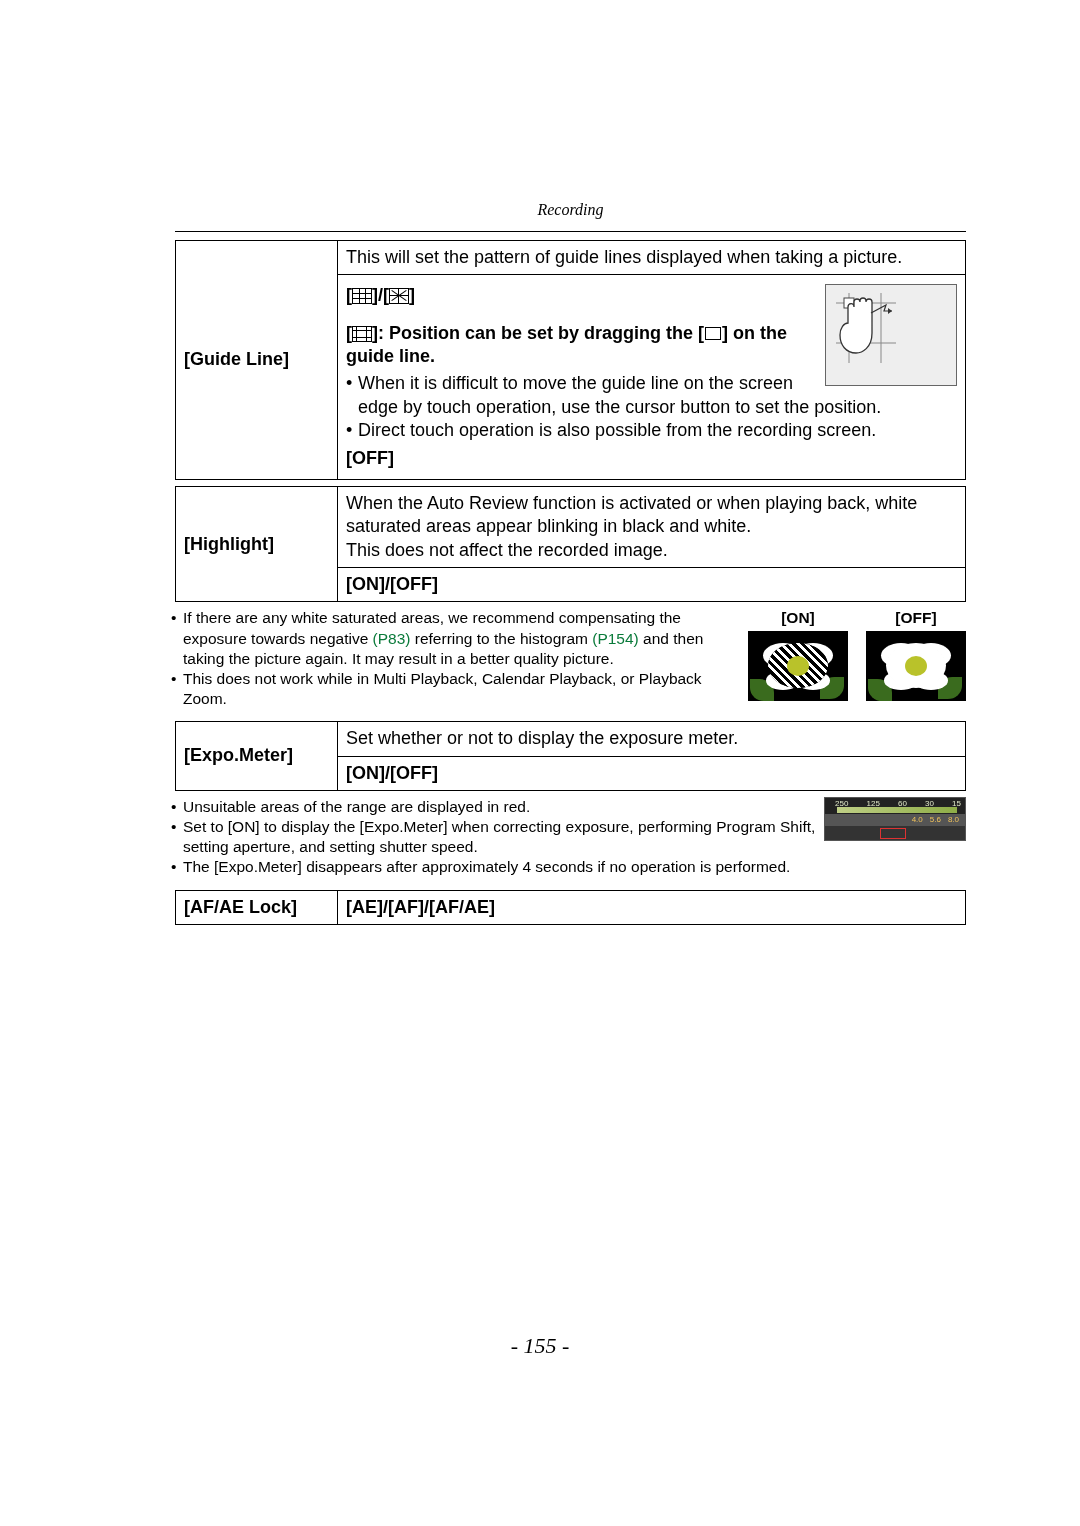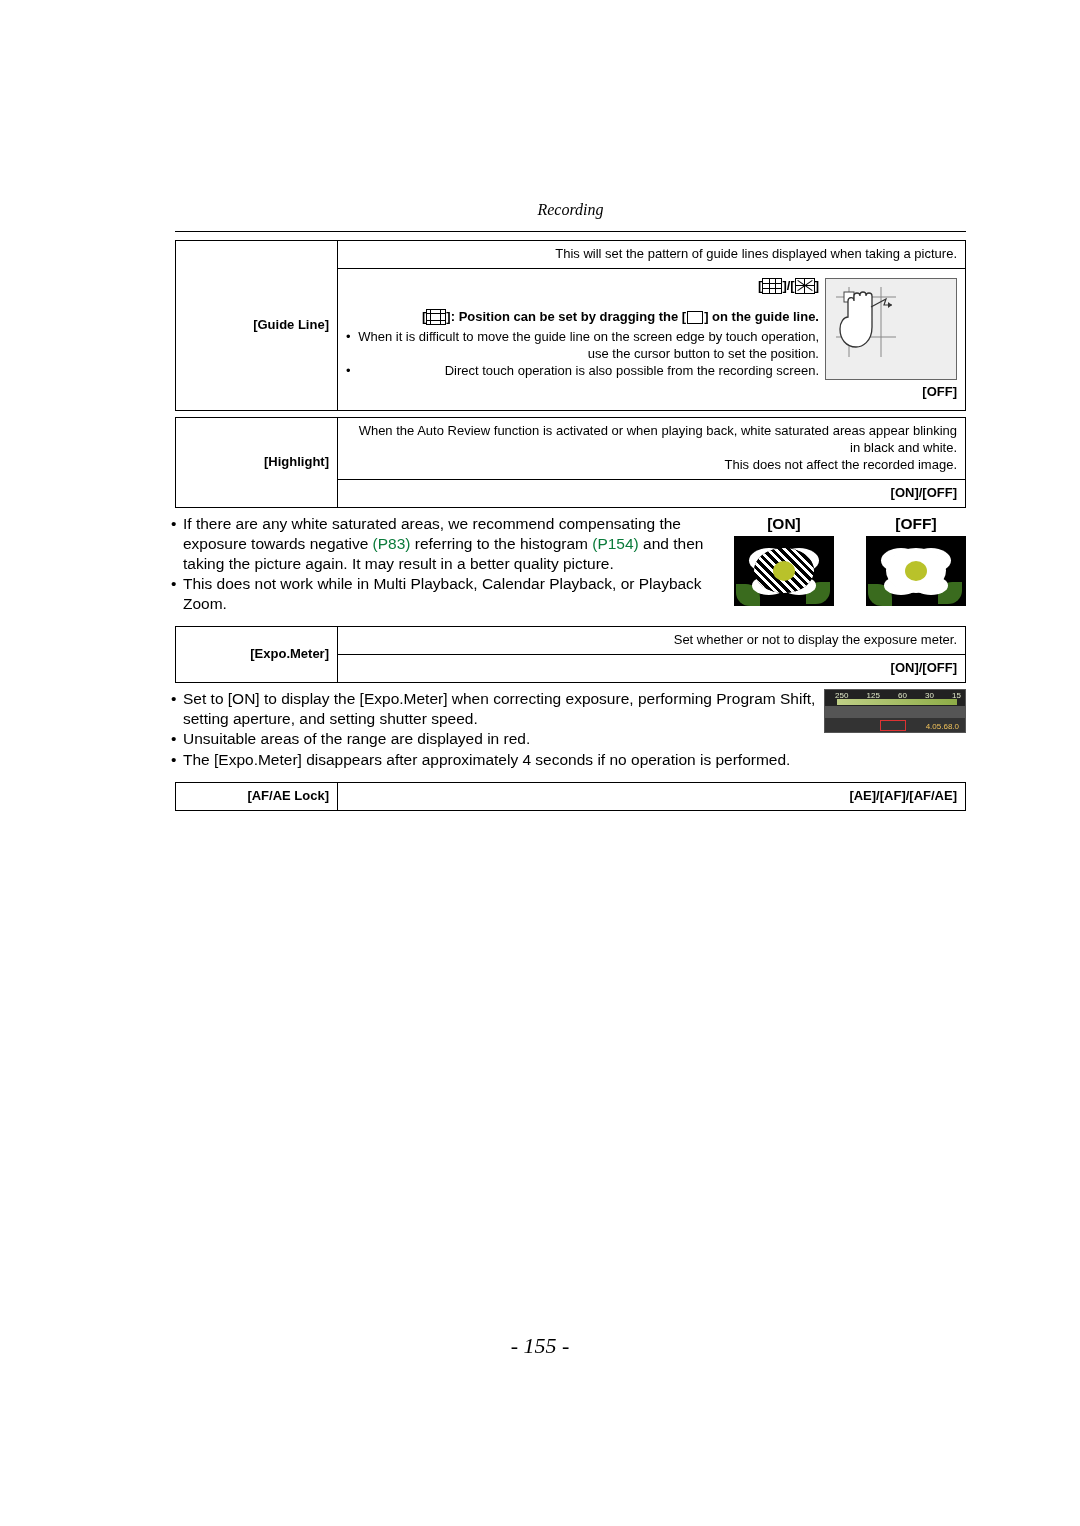--- a/index.html
+++ b/index.html
@@ -31,23 +31,23 @@
     margin: 3px 0 8px 0;
   }
   table.box {
     border-collapse: collapse;
     width: 100%;
     margin: 0;
   }
   table.box td, table.box th {
     border: 1.5px solid #000;
     padding: 5px 8px;
-    text-align: right;
+    text-align: left;
     vertical-align: middle;
-    font-size: 13px;
+    font-size: 18px;
   }
   .bold { font-weight: bold; }
   .bullet-line { position: relative; padding-left: 8px; }
   .bullet-line::before {
     content: "•";
     position: absolute;
     left: -4px;
   }
   .link { color: #0a7a3a; }
   .page-num {
@@ -114,21 +114,21 @@
   .illustration .hand {
     position: absolute;
     left: 10px; top: 8px;
     width: 60px; height: 70px;
   }
   .notes { margin: 2px 0 12px 0; }
   .two-img-row {
     float: right;
     margin-left: 10px;
     display: flex;
-    gap: 32px;
+    gap: 18px;
   }
   .two-img-row .col { width: 100px; text-align: center; }
   .two-img-row .lbl { font-weight: bold; margin-bottom: 2px; }
   .flower-img {
     width: 100px; height: 70px;
     background: #000;
     position: relative;
     overflow: hidden;
   }
   .flower-img .petal {
@@ -167,23 +167,22 @@
     color: #fff;
     font-size: 8px;
   }
   .expo-img .scale {
     position: absolute; top: 1px; left: 10px; right: 4px; height: 16px;
     display: flex; justify-content: space-between;
     color: #dfe7c7;
   }
   .expo-img .scale2 {
     position: absolute; top: 17px; right: 6px;
-    display: flex; 
+    display: flex; gap: 7px;
     color: #efc15a;
-    margin-top: 15px;
   }
   .expo-img .redbox {
     position: absolute;
     left: 55px; top: 30px;
     width: 24px; height: 9px;
     border: 1px solid #d33;
   }
   .expo-img .band {
     position: absolute;
     left: 12px; right: 8px; top: 9px; height: 6px;
@@ -315,22 +314,22 @@
         <span>30</span>
         <span>15</span>
       </div>
       <div class="scale2">
         <span>4.0</span>
         <span>5.6</span>
         <span>8.0</span>
       </div>
       <div class="redbox"></div>
     </div>
+    <div class="bullet-line">Unsuitable areas of the range are displayed in red.</div>
     <div class="bullet-line">Set to [ON] to display the [Expo.Meter] when correcting exposure, performing Program Shift, setting aperture, and setting shutter speed.</div>
-    <div class="bullet-line">Unsuitable areas of the range are displayed in red.</div>
     <div class="bullet-line">The [Expo.Meter] disappears after approximately 4 seconds if no operation is performed.</div>
     <div style="clear:both"></div>
   </div>
 
   <table class="box" style="margin-top:8px">
     <tbody>
         <tr>
       <td style="width:145px" class="bold">[AF/AE Lock]</td>
       <td class="bold">[AE]/[AF]/[AF/AE]</td>
     </tr>

